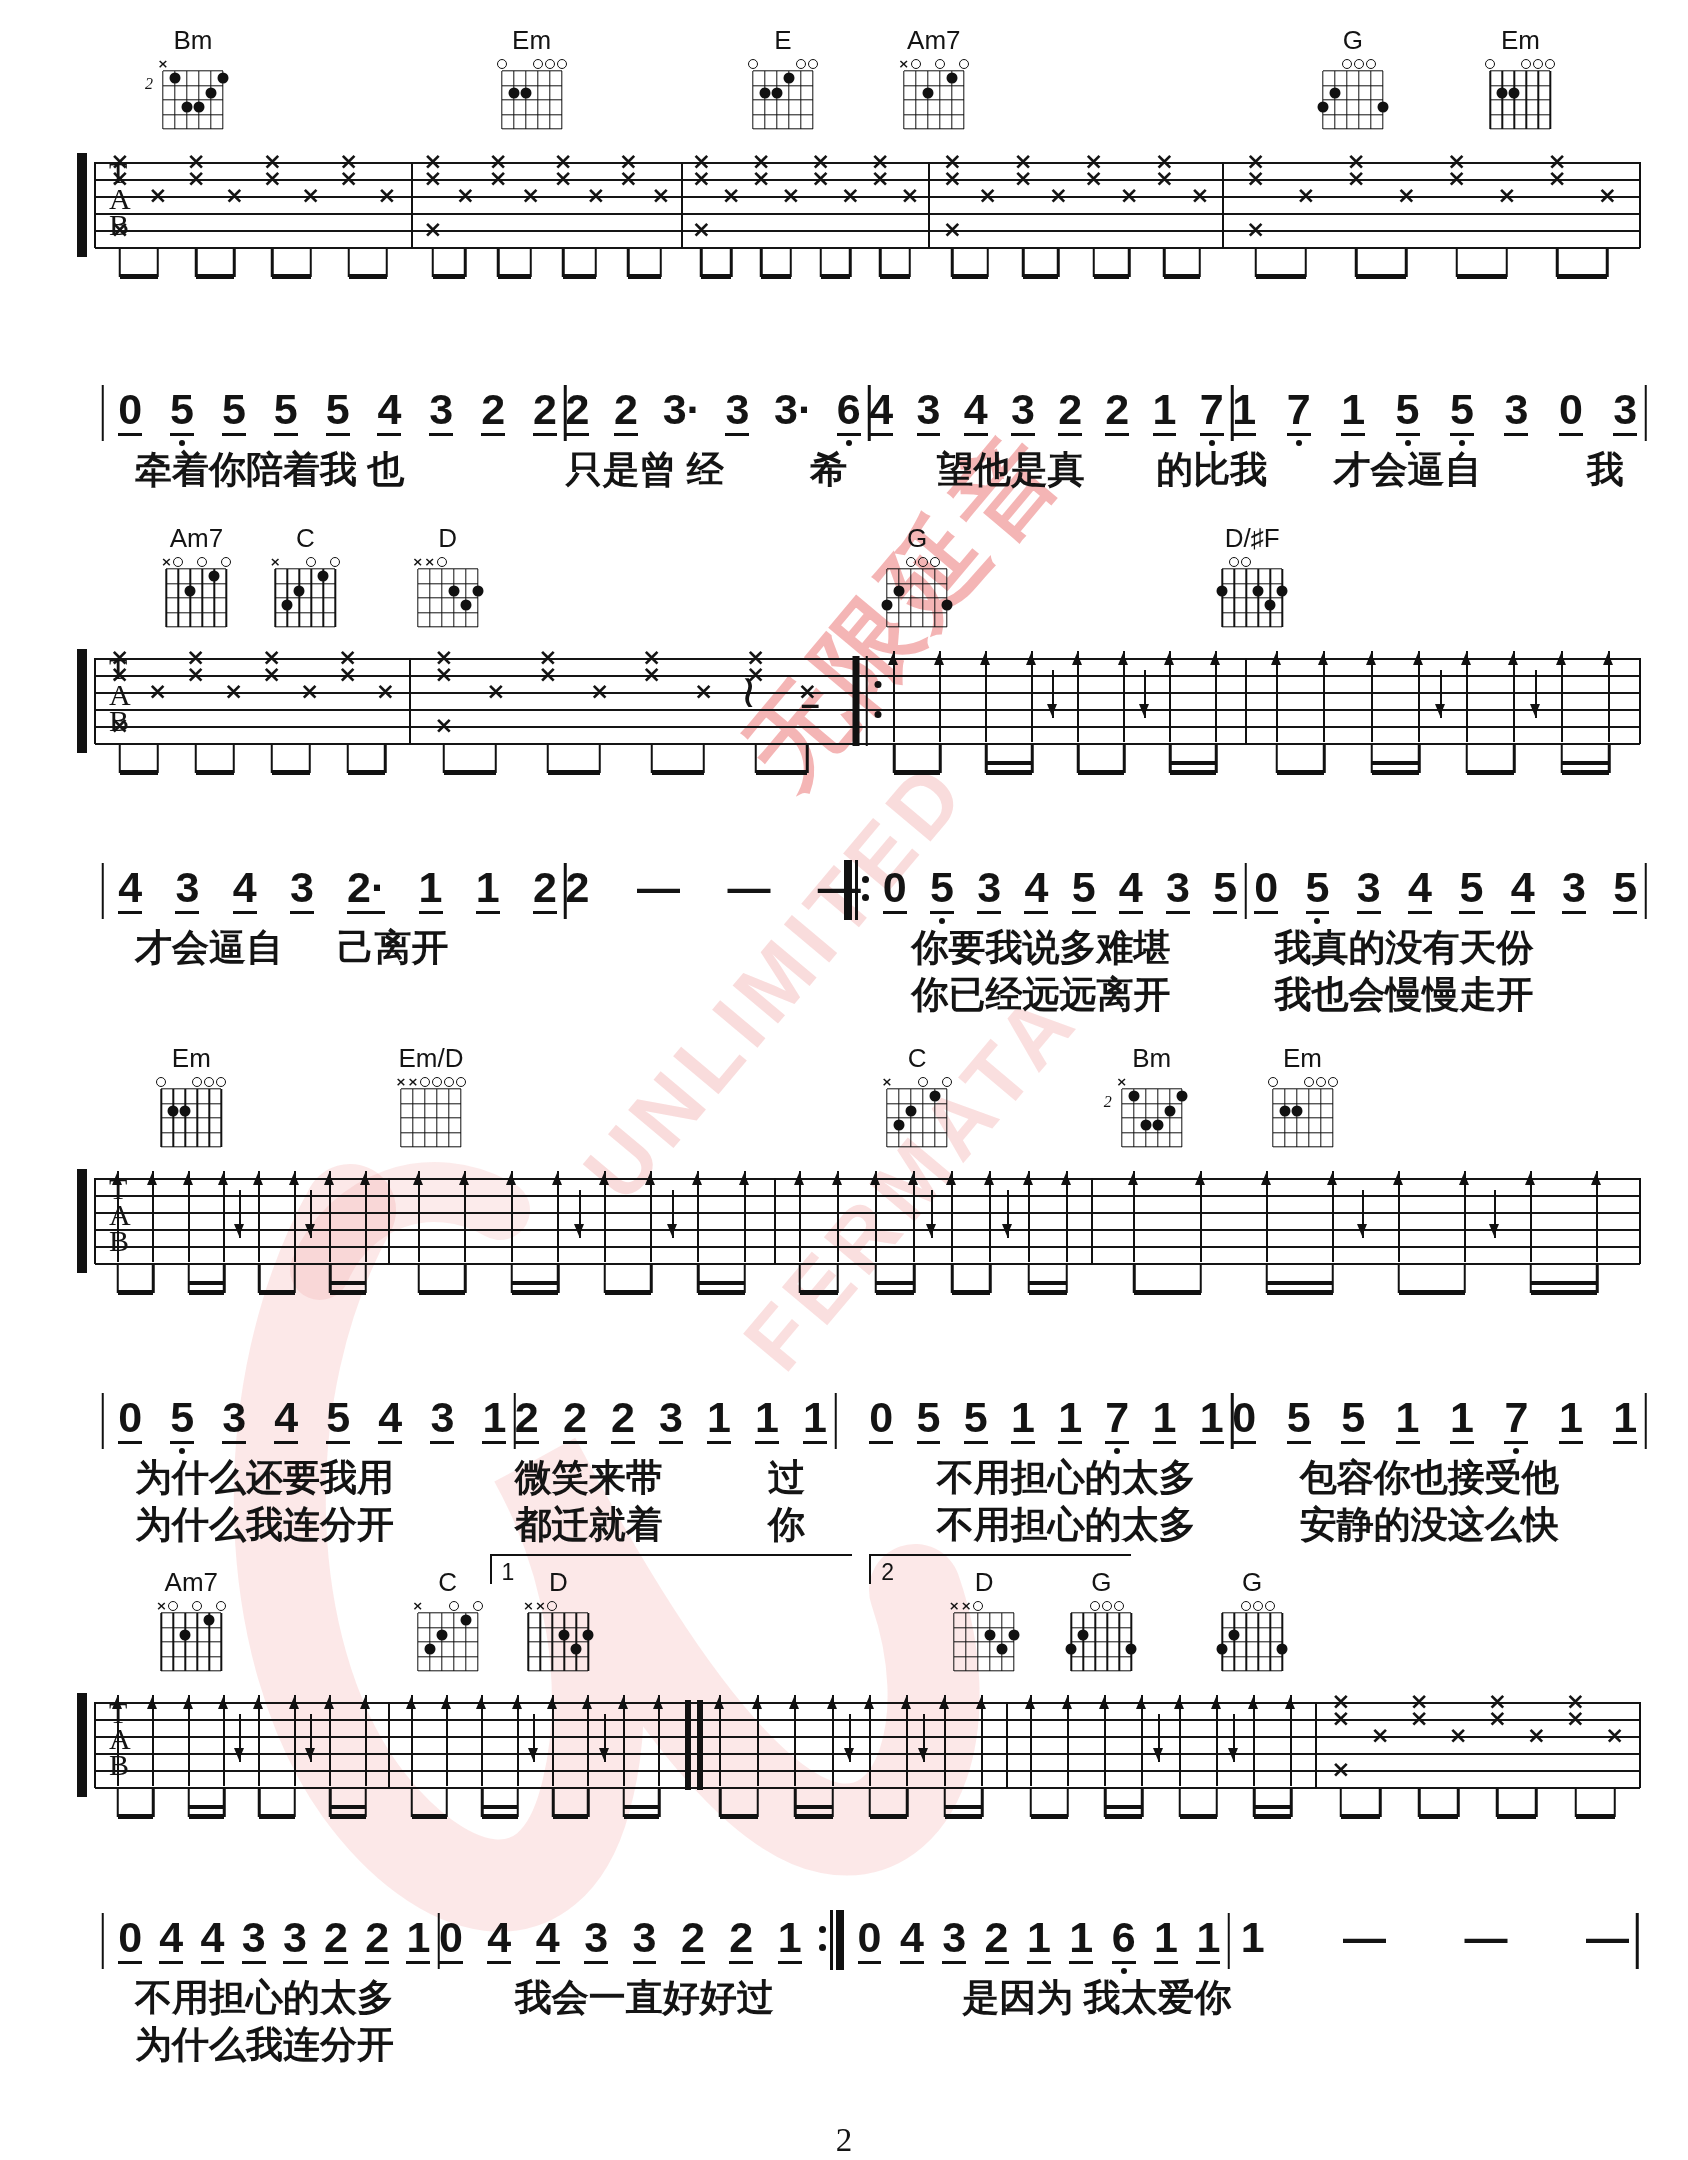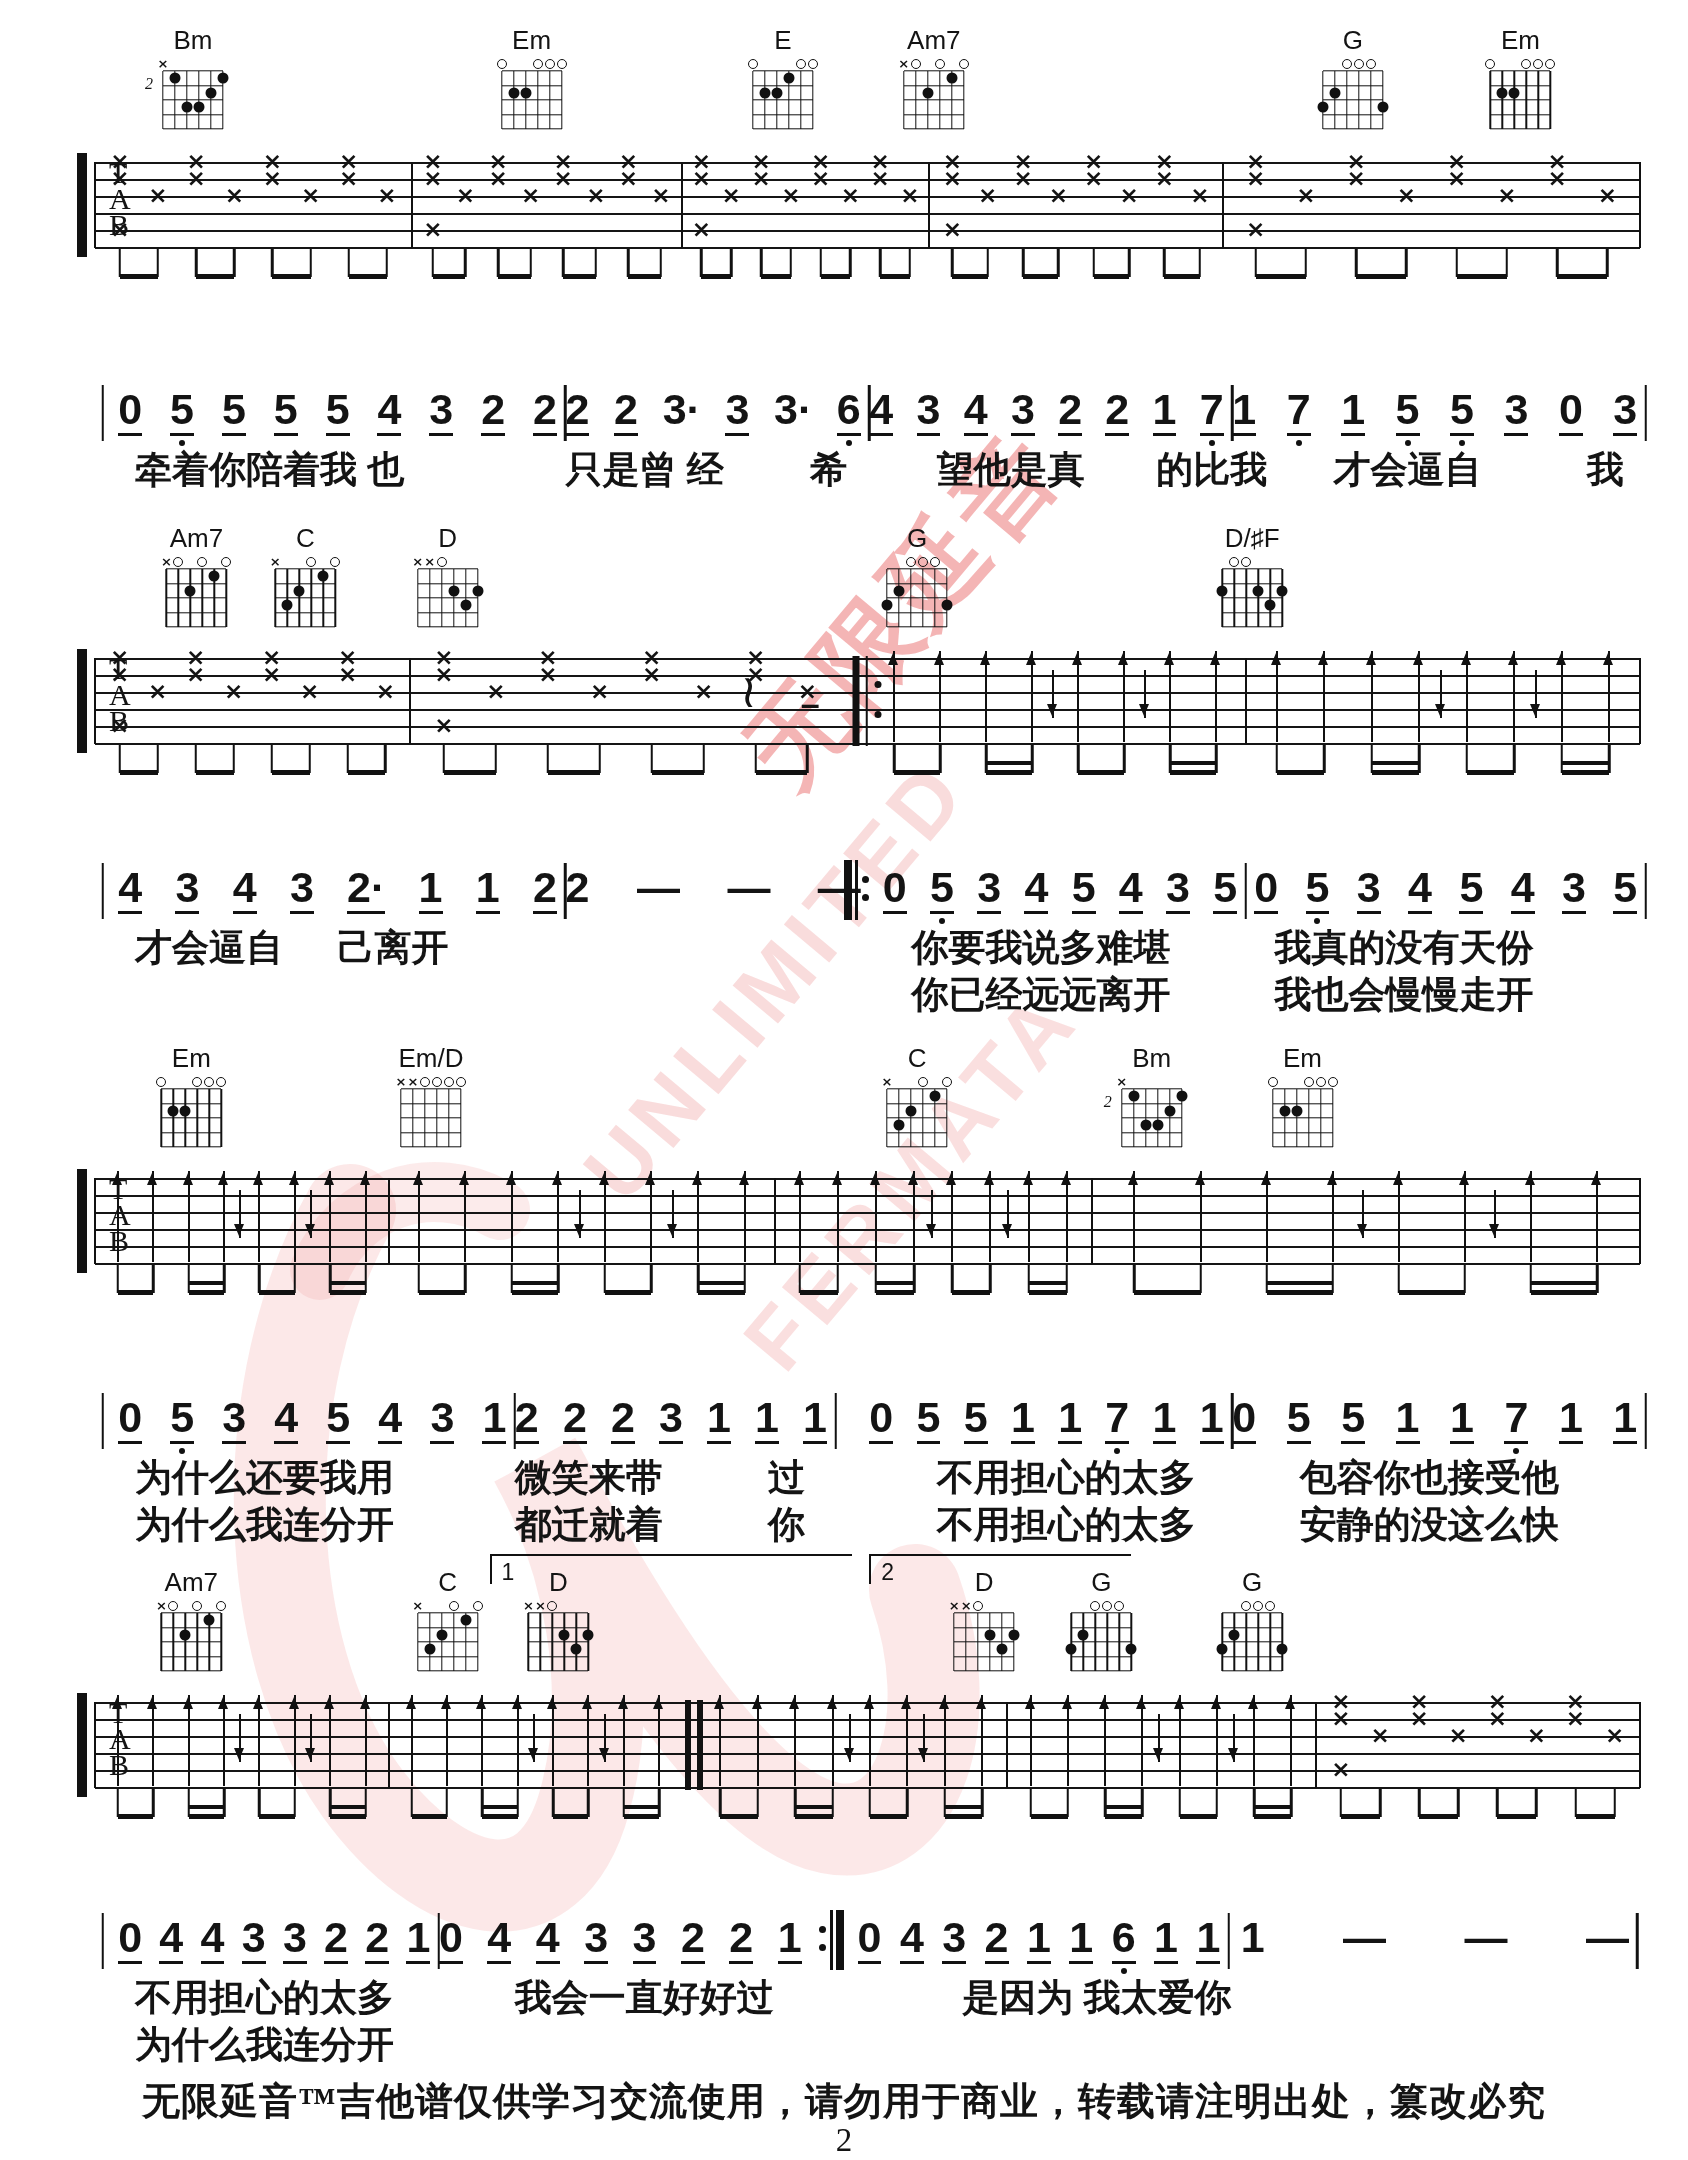--- a/index.html
+++ b/index.html
@@ -1612,16 +1612,15 @@
           <div class="twrap">
             <div class="tok">—</div>
           </div>
         </div>
         <div class="lyr" style="left: 8%; top: 62px;">不用担心的太多</div>
         <div class="lyr" style="left: 30.5%; top: 62px;">我会一直好好过</div>
         <div class="lyr" style="left: 57%; top: 62px;">是因为 我太爱你</div>
         <div class="lyr" style="left: 8%; top: 109px;">为什么我连分开</div>
       </div>
 
-    <div class="footer">无限延音™吉他谱仅供学习交流使用，请勿用于商业，转载请注明出处，篡改必究</div>
     <div class="pagenum">2</div>
   </div>
 </div>
 
 </body></html>

